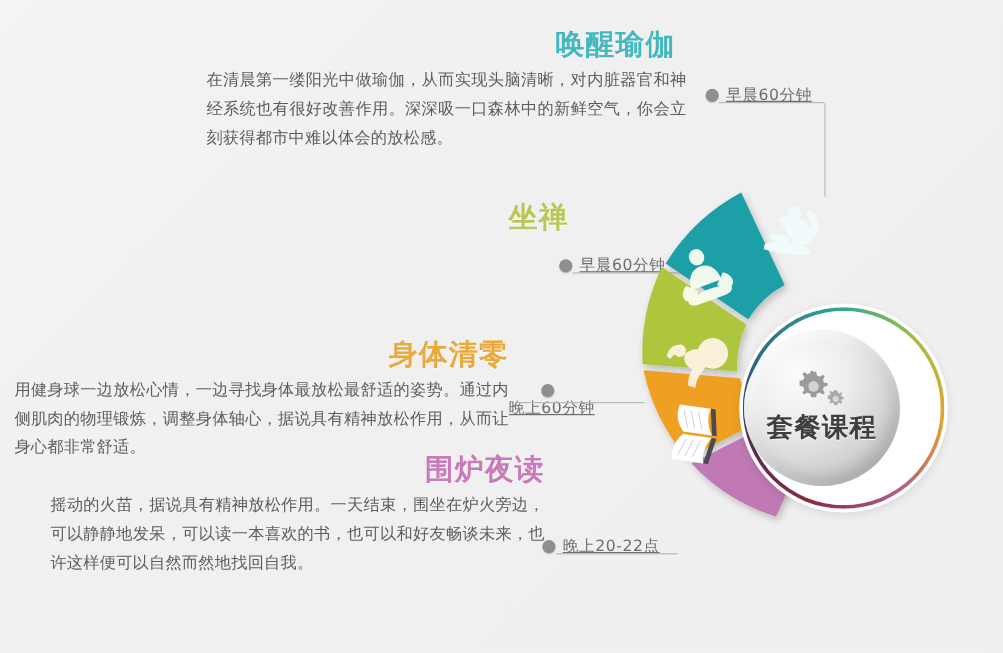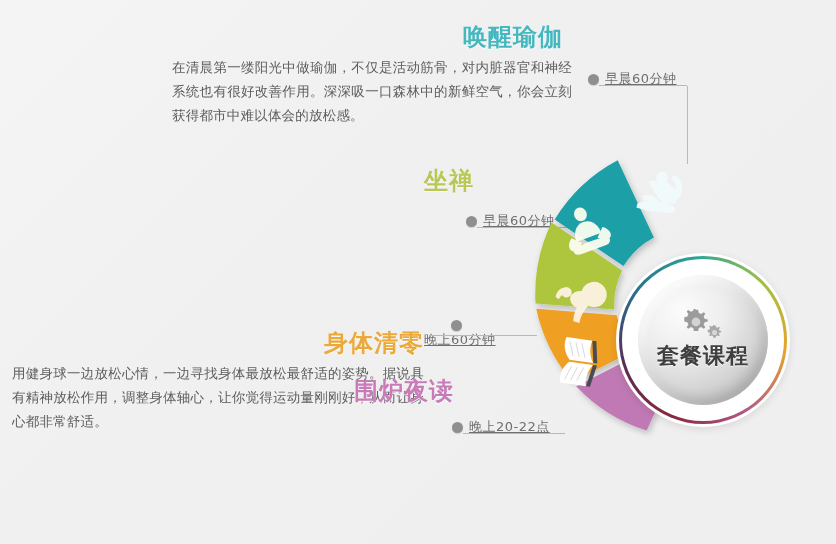--- a/index.html
+++ b/index.html
@@ -40,21 +40,21 @@
     line-height: 1.75;
     color: #5d5d5d;
     text-align: justify;
     margin: 0;
     letter-spacing: 0.2px;
   }
 
   #sec-0 { left: 172px; top: 24px; width: 400px; }
   #sec-0 .section-title { text-align: center; margin-left: 282px; }
   #sec-1 { left: 62px;  top: 168px; width: 412px; }
-  #sec-2 { left: 12px;  top: 282px; width: 412px; margin-top: 48px; }
+  #sec-2 { left: 12px;  top: 282px; width: 412px; }
   #sec-3 { left: 42px;  top: 378px; width: 412px; }
 
   
   .connector {
     position: absolute;
     display: flex;
     align-items: center;
     height: 18px;
   }
   .connector .dot {
@@ -89,21 +89,21 @@
   #conn-0 { left: 588px; top: 70px; }
   #conn-0 .conn-line  { width: 88px; }
   #conn-0 .conn-riser { left: 99px; top: 16px; height: 78px; }
 
   #conn-1 { left: 466px; top: 212px; }
   #conn-1 .conn-line  { width: 92px; }
 
   #conn-2 { left: 418px; top: 320px; flex-direction: column; }
   #conn-2 .conn-line  { width: 108px; }
 
-  #conn-3 { left: 452px; top: 418px; }
+  #conn-3 { left: 452px; top: 446px; }
   #conn-3 .conn-line  { width: 102px; }
 
   
   #wheel {
     position: absolute;
     left: 452px;
     top: 126px;
     width: 384px;
     height: 400px;
   }
@@ -125,21 +125,21 @@
     left: 3px; top: 3px;
     width: 162px; height: 162px;
     border-radius: 50%;
     border: 3px solid transparent;
     background:
       linear-gradient(#fff,#fff) padding-box,
       conic-gradient(from 200deg, #8a2a3c, #5a2a55, #2a6d8a, #2aa39a, #9fc140, #e8a32a, #b05a8a, #8a2a3c) border-box;
   }
   #hub-inner {
     position: absolute;
-    left: 22px;
+    left: 4px;
     top: 22px;
     width: 130px;
     height: 130px;
     border-radius: 50%;
     background:
       radial-gradient(circle at 34% 28%, #fcfcfc 0%, #ededed 34%, #d4d4d4 62%, #bdbdbd 82%, #cfcfcf 100%);
     box-shadow: inset -4px -6px 12px rgba(0,0,0,0.14),
                 inset 3px 4px 10px rgba(255,255,255,0.9);
     display: flex;
     flex-direction: column;
@@ -163,34 +163,35 @@
     text-shadow: 0 1px 0 rgba(255,255,255,0.8);
   }
 </style>
 </head>
 <body>
 
 <div id="poster">
 
   <div class="section" id="sec-0">
     <div class="section-title" style="color:#45b8bf">唤醒瑜伽</div>
-    <div class="section-body">在清晨第一缕阳光中做瑜伽，不仅是活动筋骨，对内脏器官和神经系统也有很好改善作用。深深吸一口森林中的新鲜空气，你会立刻获得都市中难以体会的放松感。</div>
+    <div class="section-body">在清晨第一缕阳光中做瑜伽，从而实现头脑清晰，对内脏器官和神经系统也有很好改善作用。深深吸一口森林中的新鲜空气，你会立刻获得都市中难以体会的放松感。</div>
   </div>
 
   <div class="section" id="sec-1">
     <div class="section-title" style="color:#b9c756">坐禅</div>
   </div>
 
   <div class="section" id="sec-2">
     <div class="section-title" style="color:#e9a93b">身体清零</div>
-    <div class="section-body">用健身球一边放松心情，一边寻找身体最放松最舒适的姿势。据说具有精神放松作用，调整身体轴心，让你觉得运动量刚刚好，从而让身心都非常舒适。</div>
+    <div class="section-body">用健身球一边放松心情，一边寻找身体最放松最舒适的姿势。通过内侧肌肉的物理锻炼，调整身体轴心，据说具有精神放松作用，从而让身心都非常舒适。</div>
   </div>
 
   <div class="section" id="sec-3">
     <div class="section-title" style="color:#c87bb8">围炉夜读</div>
+    <div class="section-body">摇动的火苗，据说具有精神放松作用。一天结束，围坐在炉火旁边，可以静静地发呆，可以读一本喜欢的书，也可以和好友畅谈未来，也许这样便可以自然而然地找回自我。</div>
   </div>
 
   <div class="connector" id="conn-0">
     <span class="dot"></span>
     <span class="conn-label">早晨60分钟</span>
     <span class="conn-line"></span>
     <span class="conn-riser"></span>
   </div>
 
   <div class="connector" id="conn-1">

